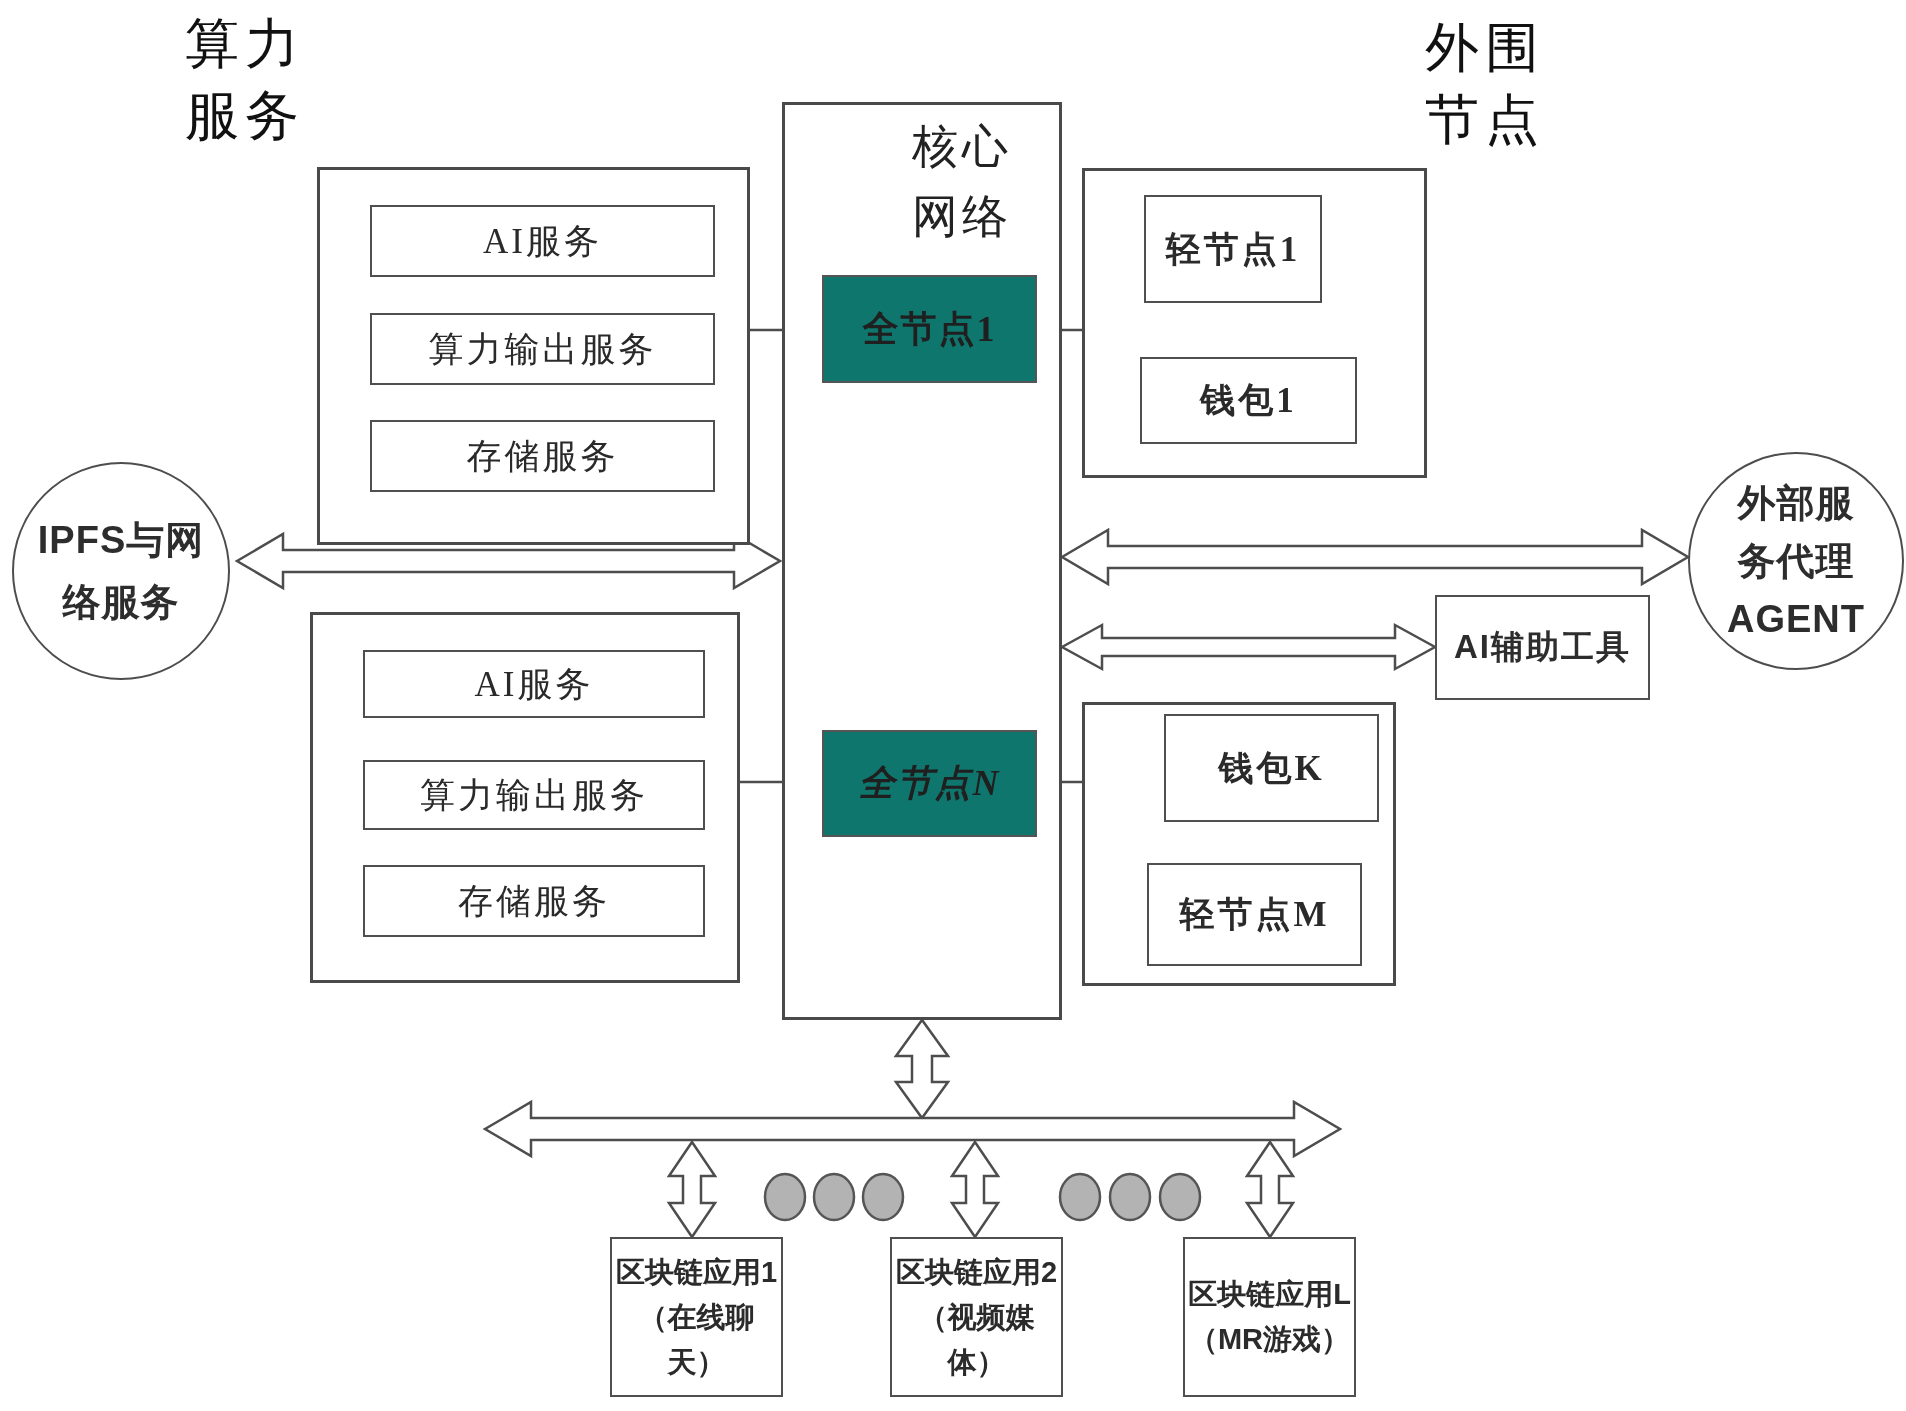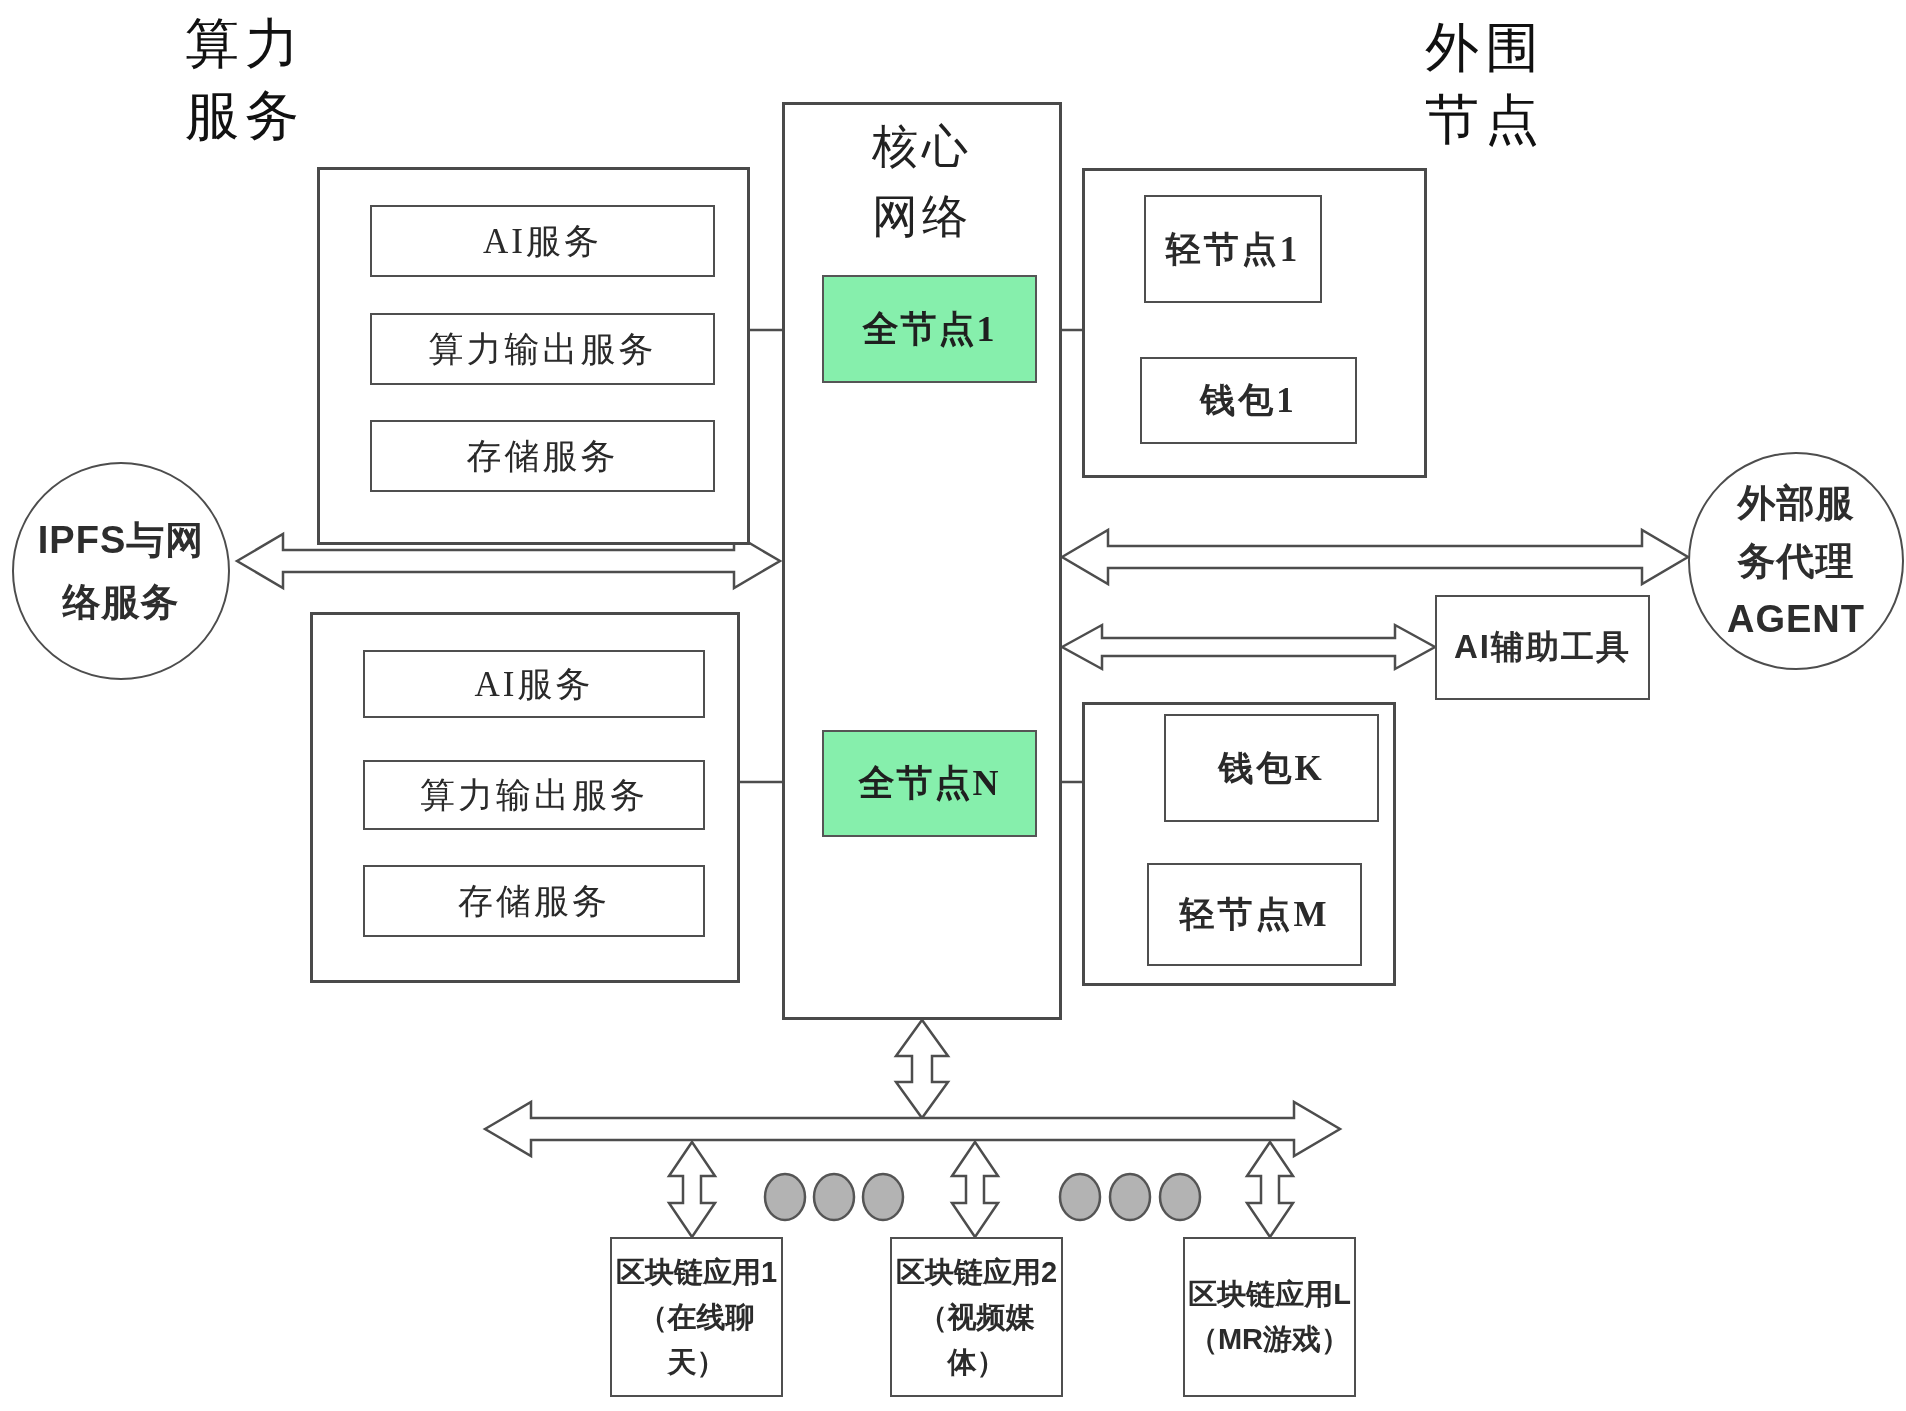--- a/index.html
+++ b/index.html
@@ -4,21 +4,21 @@
 <style>
   html,body{margin:0;padding:0;background:#fff;}
   .canvas{
     position:relative;width:1906px;height:1411px;background:#ffffff;overflow:hidden;
     font-family:"Liberation Serif","DejaVu Serif",serif;color:#1f1f1f;
   }
   .layer{position:absolute;left:0;top:0;width:1906px;height:1411px;}
   .box{position:absolute;background:#fff;border:2.5px solid #4f4f4f;box-sizing:border-box;
        display:flex;align-items:center;justify-content:center;text-align:center;}
   .groupbox{position:absolute;background:#fff;border:3px solid #4a4a4a;box-sizing:border-box;}
-  .nodebox{background:#86efac;border:2.5px solid #555;font-weight:600;font-size:36px;letter-spacing:2px;}
+  .nodebox{background:#0f766e;border:2.5px solid #555;font-weight:600;font-size:36px;letter-spacing:2px;}
   .innerlabel{font-size:35px;letter-spacing:3px;color:#2a2a2a;}
   .header{position:absolute;font-size:54px;line-height:72px;text-align:center;letter-spacing:6px;color:#111;}
   .coretitle{position:absolute;font-size:46px;line-height:70px;text-align:center;letter-spacing:4px;color:#222;}
   .circle{position:absolute;border:2.5px solid #4d4d4d;border-radius:50%;background:#fff;
           display:flex;flex-direction:column;align-items:center;justify-content:center;text-align:center;box-sizing:border-box;}
   .circle-sans{font-family:"Liberation Sans","DejaVu Sans",sans-serif;font-weight:600;font-size:38px;line-height:62px;color:#2d2d2d;letter-spacing:1px;}
   .aitool{font-family:Liberation Sans, sans-serif;font-weight:600;font-size:33px;color:#2d2d2d;letter-spacing:2px;}
   .appbox{flex-direction:column;font-family:"Liberation Sans","DejaVu Sans",sans-serif;font-weight:700;font-size:29px;line-height:45px;color:#2b2b2b;}
 </style>
 </head>
@@ -57,28 +57,28 @@
   <div class="header" style="left:155px;top:8px;width:180px;">
     <span style="display:block">算力</span>
     <span style="display:block">服务</span>
   </div>
   <div class="header" style="left:1400px;top:12px;width:170px;">
     <span style="display:block">外围</span>
     <span style="display:block">节点</span>
   </div>
 
   <div class="groupbox" style="left:782px;top:102px;width:280px;height:918px;"></div>
-  <div class="coretitle" style="left:782px;top:112px;width:280px;">
+  <div class="coretitle" style="left:782px;top:112px;width:280px;padding-left:40px;">
     <span style="display:block">核心</span>
     <span style="display:block">网络</span>
   </div>
   <div class="box nodebox" style="left:822px;top:275px;width:215px;height:108px;">
     <span>全节点1</span>
   </div>
-  <div class="box nodebox" style="left:822px;top:730px;width:215px;height:107px;">
+  <div class="box nodebox" style="left:822px;top:730px;width:215px;height:107px;font-style:italic;">
     <span>全节点N</span>
   </div>
 
   <div class="groupbox" style="left:317px;top:167px;width:433px;height:378px;"></div>
   <div class="box" style="left:370px;top:205px;width:345px;height:72px;">
     <span class="innerlabel">AI服务</span>
   </div>
   <div class="box" style="left:370px;top:313px;width:345px;height:72px;">
     <span class="innerlabel">算力输出服务</span>
   </div>

